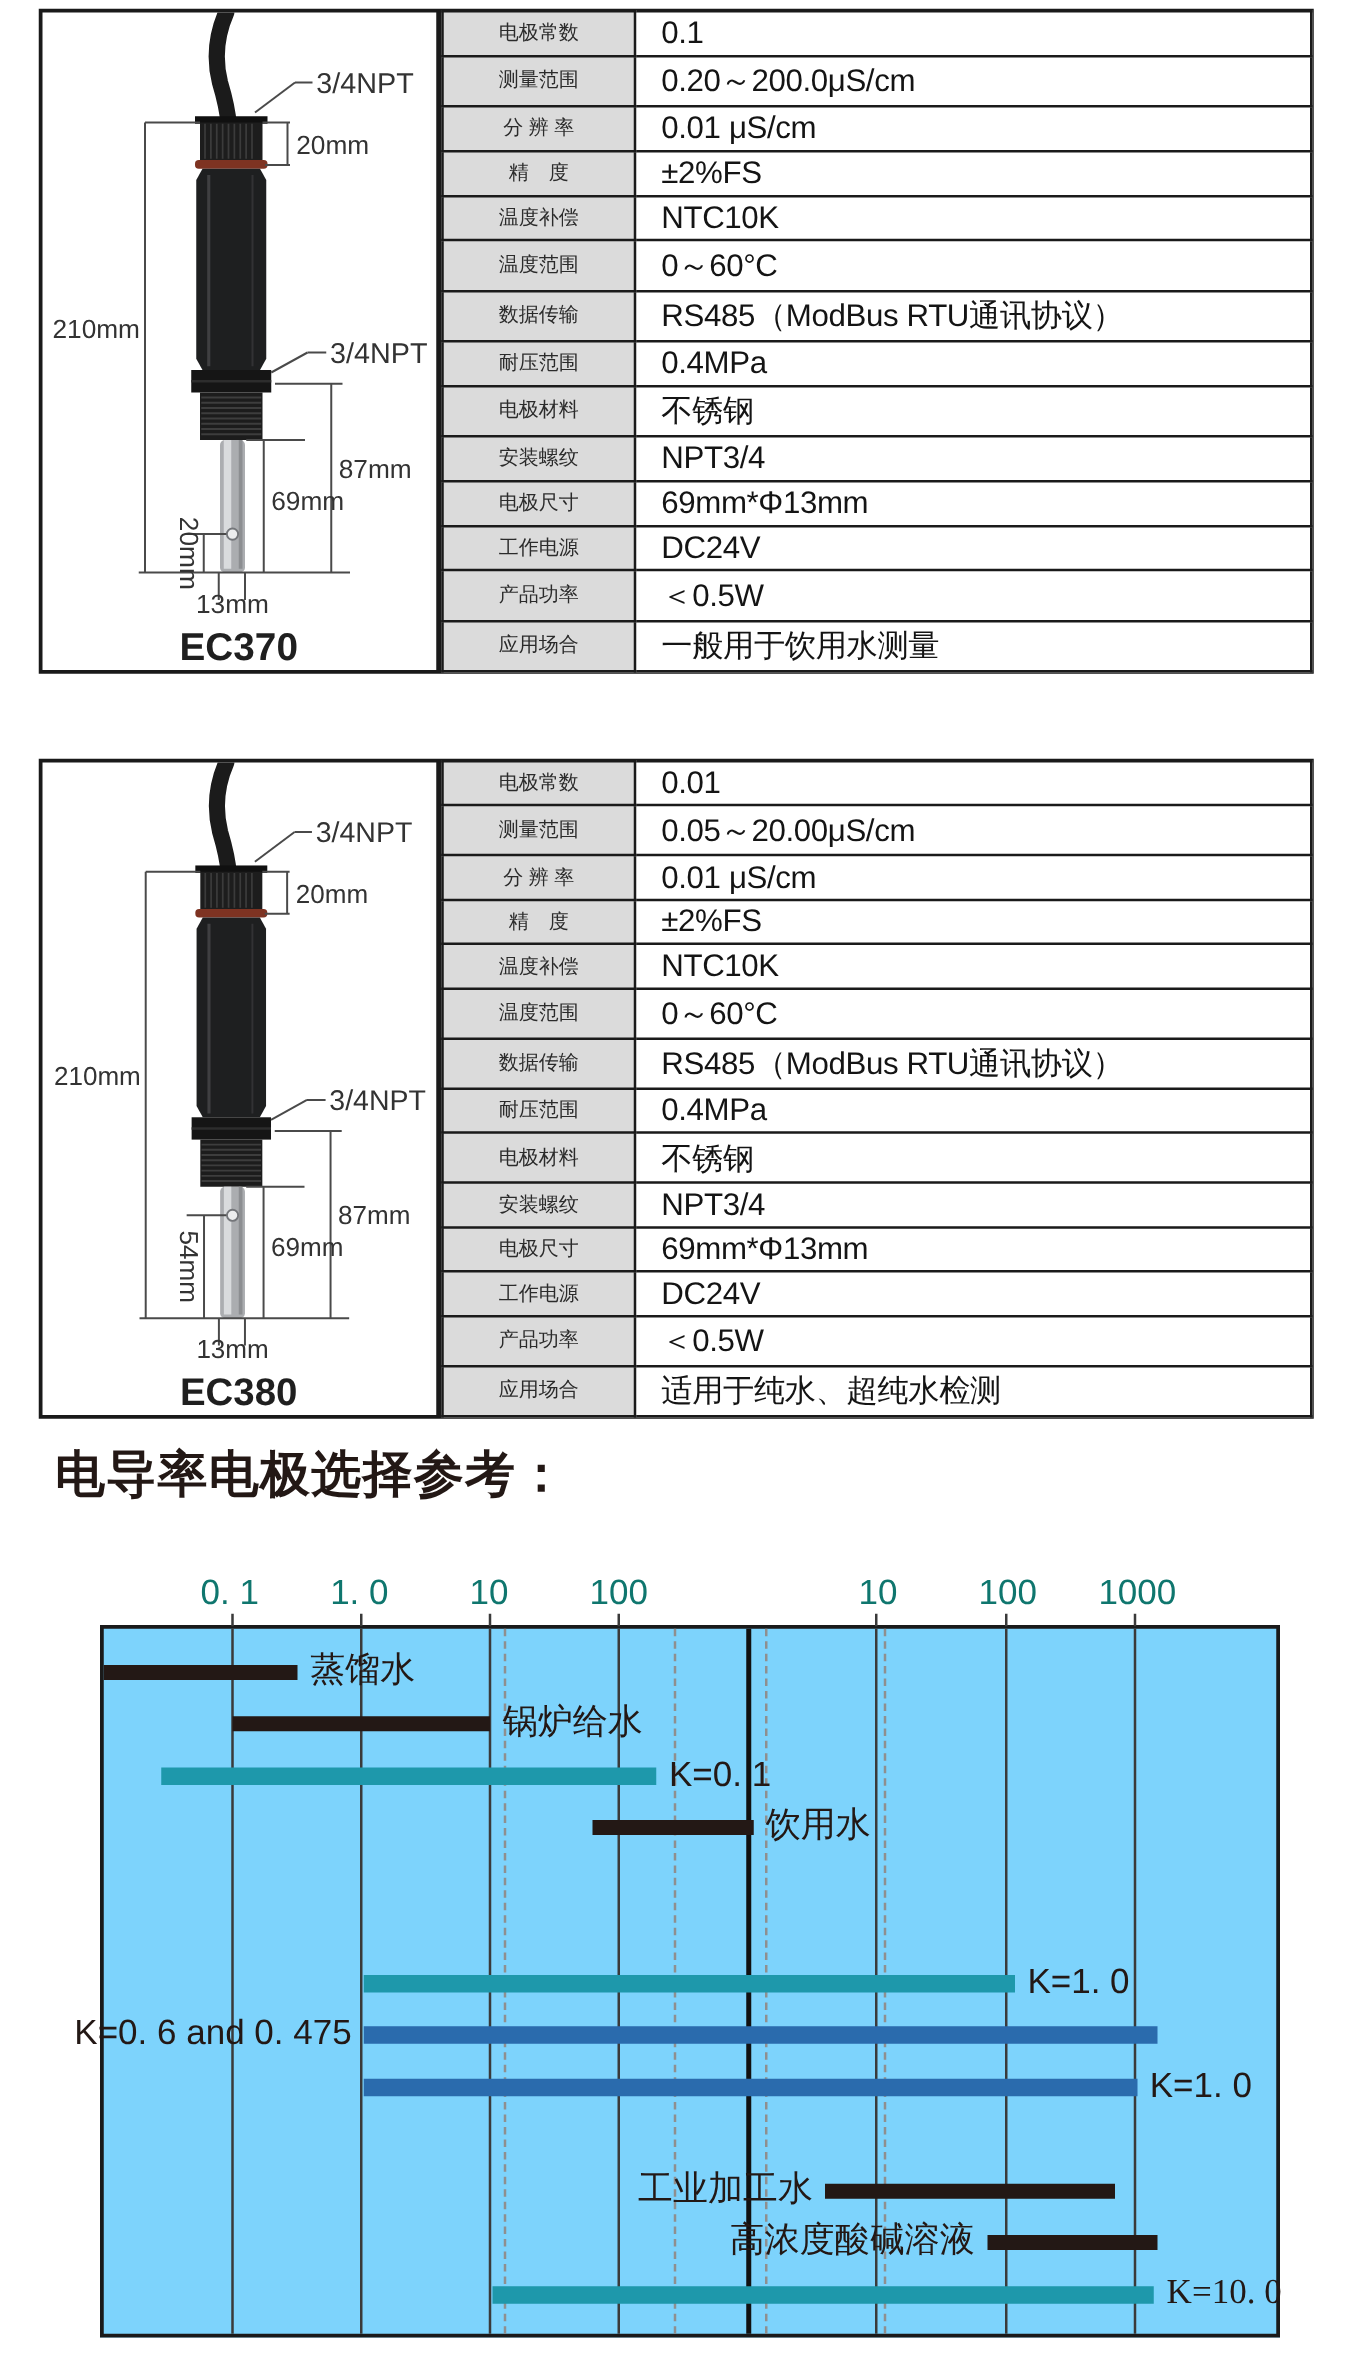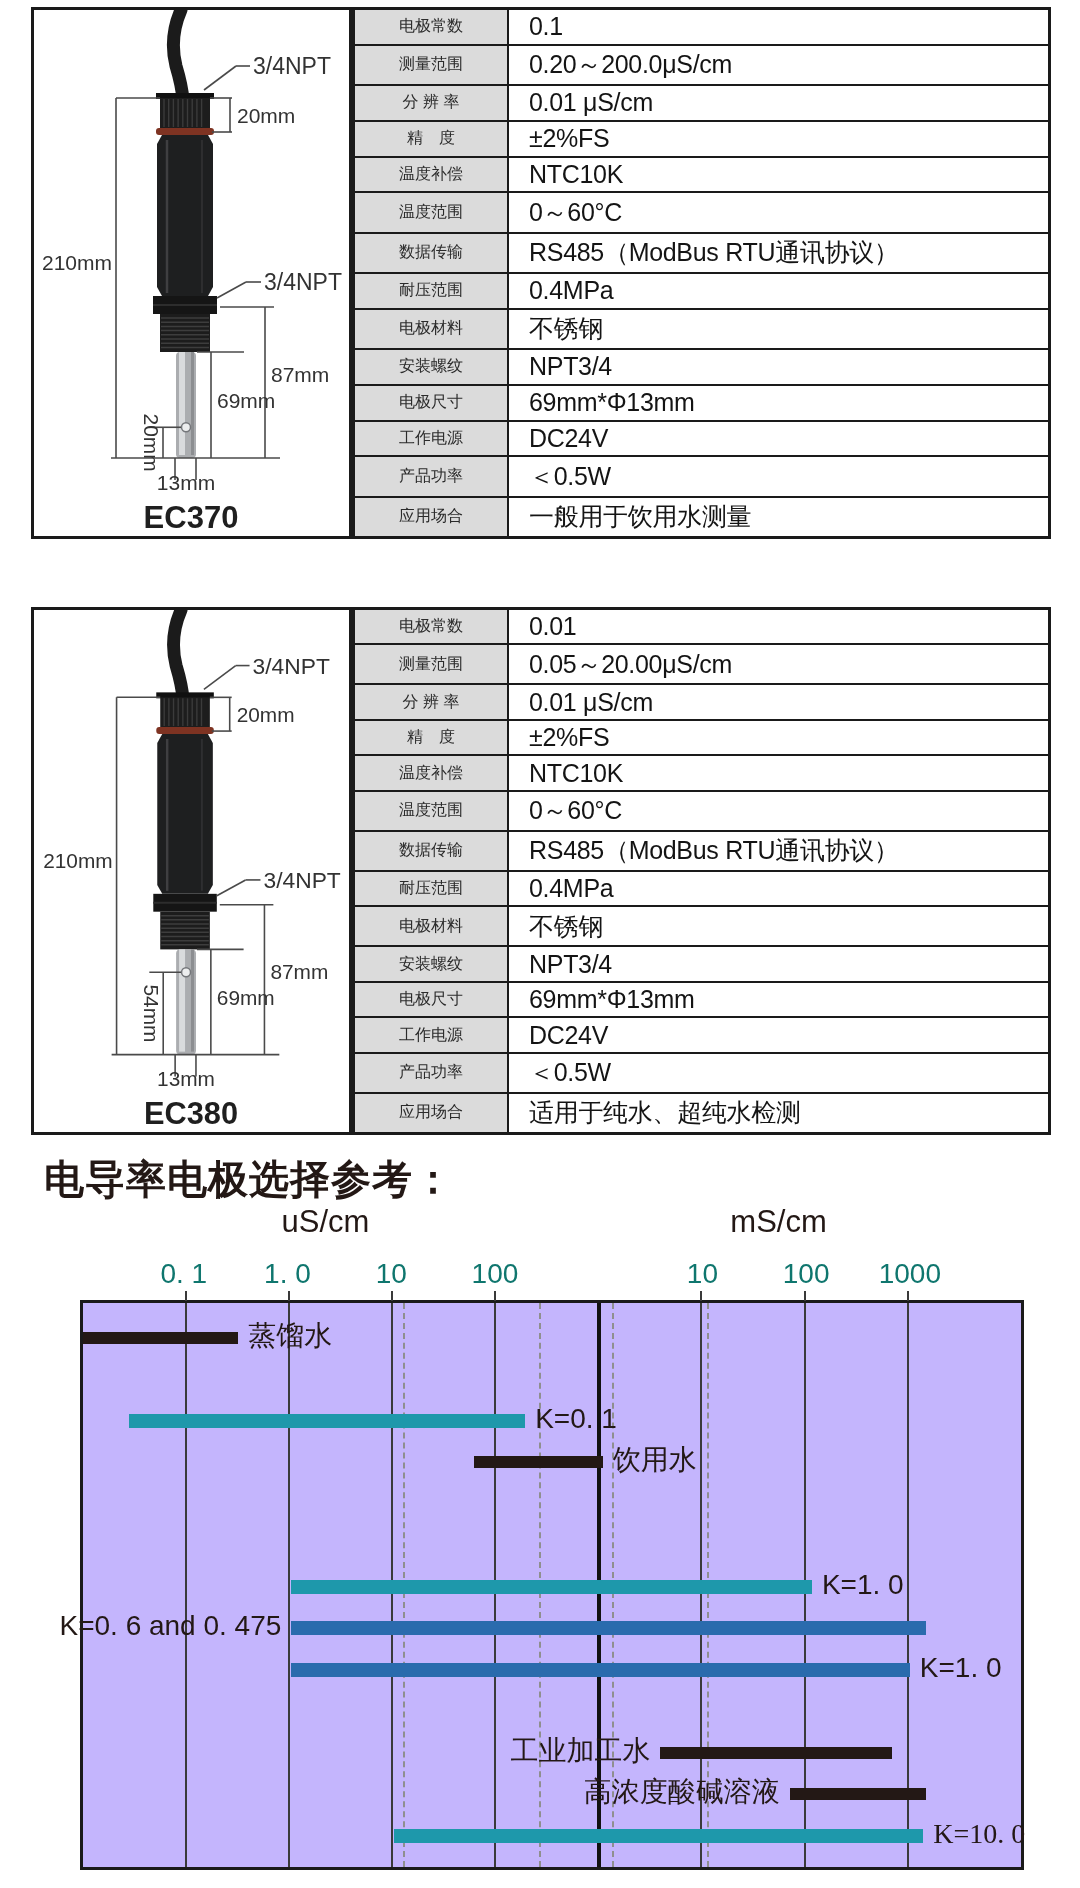--- a/index.html
+++ b/index.html
@@ -8,21 +8,21 @@
   .diagram-box{position:absolute;border:3px solid #1a1a1a;background:#fff;box-sizing:border-box;}
   .table-wrap{position:absolute;box-sizing:border-box;border:1px solid #1a1a1a;}
   table.spec{border-collapse:collapse;width:100%;height:100%;table-layout:fixed;}
   table.spec th{background:#dbdbdb;font-weight:normal;font-size:16px;color:#2b2b2b;width:152px;text-align:center;border:2.5px solid #1a1a1a;padding:0;}
   table.spec td{font-size:25px;color:#141414;text-align:left;border:2.5px solid #1a1a1a;padding:0 0 0 20px;letter-spacing:-0.3px;}
   .chart-title{position:absolute;left:44px;top:1152px;font-size:40px;font-weight:bold;color:#231815;letter-spacing:1px;}
   .unit-row{position:absolute;left:80px;top:1204px;width:944px;height:42px;}
   .unit-row span{position:absolute;transform:translateX(-50%);font-size:31px;color:#231815;}
   .tick-row{position:absolute;left:80px;top:1250px;width:944px;height:42px;}
   .tick-row span{position:absolute;bottom:2px;transform:translateX(-50%);font-size:28px;color:#0f766e;white-space:nowrap;}
-  .chart{position:absolute;left:80px;top:1300px;width:944px;height:570px;border:3px solid #1a1a1a;box-sizing:border-box;background:#c4b5fd;}
+  .chart{position:absolute;left:80px;top:1300px;width:944px;height:570px;border:3px solid #1a1a1a;box-sizing:border-box;background:#7dd3fc;}
   .grid{position:absolute;top:0;bottom:0;width:2px;background:#3a3a3a;transform:translateX(-1px);}
   .grid.boundary{width:3.5px;background:#111;}
   .grid.dashed{width:0;background:none;border-left:2px dashed #8f8f8f;}
   .tickstub{position:absolute;top:-12px;height:10px;width:2px;background:#3a3a3a;transform:translateX(-1px);}
   .bars{position:absolute;left:0;top:14px;width:100%;height:540px;}
   .bar-row{position:absolute;left:0;width:100%;height:41.5px;}
   .bar{position:absolute;top:50%;transform:translateY(-50%);}
   .bar-label{position:absolute;top:50%;white-space:nowrap;font-size:28px;color:#231815;}
   svg text{font-family:"Liberation Sans","DejaVu Sans",sans-serif;}
 </style>
@@ -271,24 +271,20 @@
           </tr>
           <tr>
             <th>应用场合</th>
             <td>适用于纯水、超纯水检测</td>
           </tr>
         </tbody>
       </table>
   </div>
 
   <div class="chart-title">电导率电极选择参考：</div>
-  <div class="unit-row">
-    <span style="left:26%">uS/cm</span>
-    <span style="left:74%">mS/cm</span>
-  </div>
   <div class="tick-row" id="tickRow">
       <span style="left: 10.989%;">0. 1</span>
       <span style="left: 21.978%;">1. 0</span>
       <span style="left: 32.9669%;">10</span>
       <span style="left: 43.9559%;">100</span>
       <span style="left: 65.9339%;">10</span>
       <span style="left: 76.9229%;">100</span>
       <span style="left: 87.9118%;">1000</span>
     </div>
   <div class="chart" id="chart">
@@ -309,20 +305,24 @@
       <div class="tickstub" style="left: 32.9669%;"></div>
       <div class="tickstub" style="left: 43.9559%;"></div>
       <div class="tickstub" style="left: 65.9339%;"></div>
       <div class="tickstub" style="left: 76.9229%;"></div>
       <div class="tickstub" style="left: 87.9118%;"></div>
       <div class="bars">
         <div class="bar-row" style="top: 0px;">
           <div class="bar" style="left: 0%; width: 16.5401%; height: 12px; background: rgb(35, 24, 21);"></div>
           <span class="bar-label" style="left: calc(16.5401% + 10px); transform: translateY(-55%);">蒸馏水</span>
         </div>
+        <div class="bar-row" style="top: 41.5px;">
+          <div class="bar" style="left: 10.989%; width: 21.978%; height: 12px; background: rgb(35, 24, 21);"></div>
+          <span class="bar-label" style="left: calc(32.9669% + 10px); transform: translateY(-55%);">锅炉给水</span>
+        </div>
         <div class="bar-row" style="top: 83px;">
           <div class="bar" style="left: 4.91381%; width: 42.2293%; height: 14px; background: rgb(30, 152, 171);"></div>
           <span class="bar-label" style="left: calc(47.1431% + 10px); transform: translateY(-55%);">K=0. 1</span>
         </div>
         <div class="bar-row" style="top: 124.5px;">
           <div class="bar" style="left: 41.6745%; width: 13.7252%; height: 12px; background: rgb(35, 24, 21);"></div>
           <span class="bar-label" style="left: calc(55.3998% + 10px); transform: translateY(-55%);">饮用水</span>
         </div>
         <div class="bar-row" style="top: 249px;">
           <div class="bar" style="left: 22.2108%; width: 55.502%; height: 14px; background: rgb(30, 152, 171);"></div>

